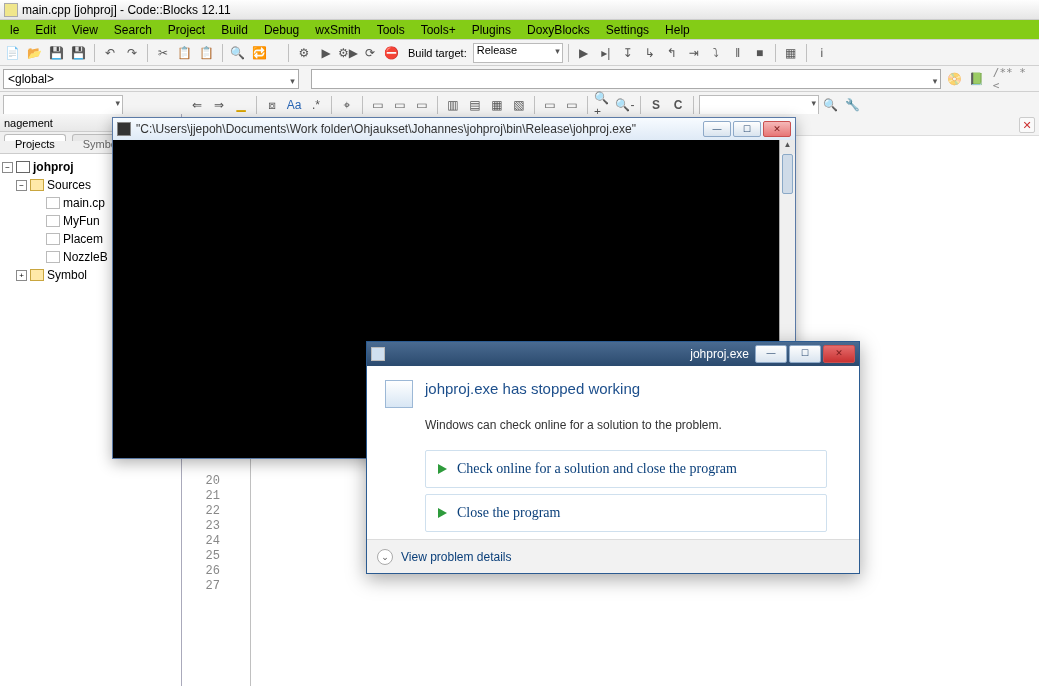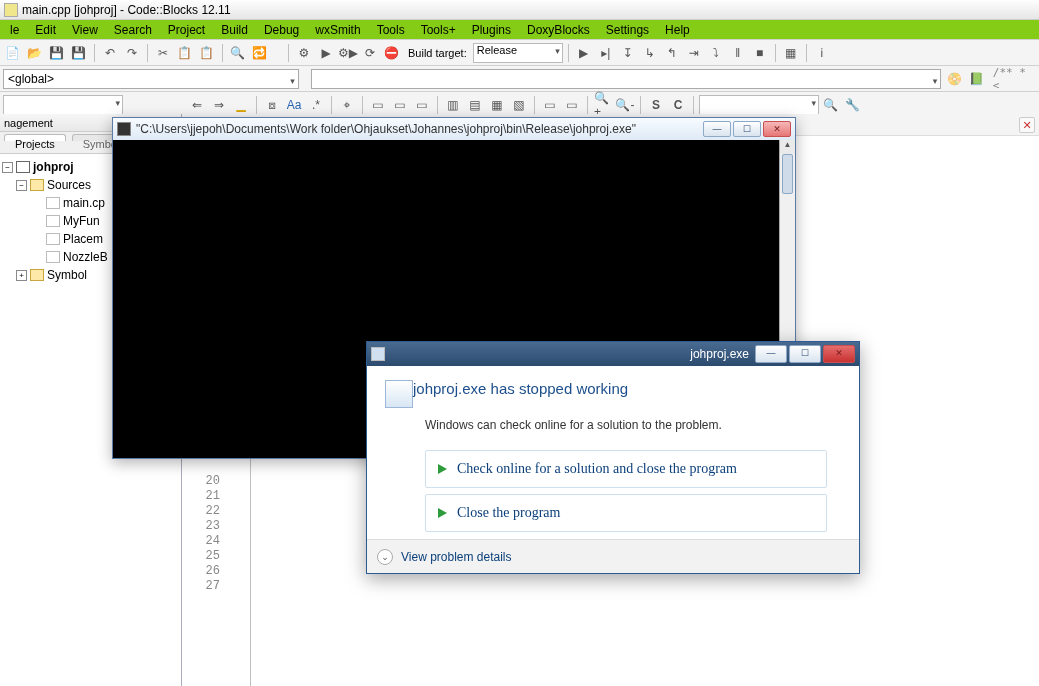--- a/index.html
+++ b/index.html
@@ -61,21 +61,21 @@
 .console-scroll .arr.up{top:0;} .console-scroll .arr.dn{bottom:0;}
 
 
 .error-dlg { position:absolute; left:366px; top:341px; width:494px; height:233px; border:1px solid #2b5b91; background:#fff; box-shadow:0 5px 18px rgba(0,0,0,0.35);}
 .error-dlg .dlg-cap { height:24px; background:linear-gradient(#4a6b91,#2b4a6e); display:flex; align-items:center; padding:0 4px;}
 .error-dlg .dlg-cap .dico { width:14px; height:14px; background:#d0e0f0; border:1px solid #bbb; margin-right:5px;}
 .error-dlg .dlg-cap .dtxt { flex:1; color:#fff; font-size:12px;text-align:right;}
 .error-dlg .dlg-cap .win-btn { width:32px; height:18px;}
 .error-dlg .dlg-cap .win-btn.red { background:linear-gradient(#e56c6c,#c83232);}
 .error-body { padding:14px 18px 0 18px;}
-.error-head { display:flex; align-items:flex-start; }
+.error-head { display:flex; align-items:flex-start; gap:12px;}
 .error-head .app-ico { width:28px; height:28px; border:1px solid #9cb8d6; background:linear-gradient(#fff,#d8e6f4);}
 .error-head h1 { color:#1d4f8c; font-size:15px; font-weight:normal; font-family:"Segoe UI", sans-serif;}
 .error-sub { margin-left:40px; margin-top:10px; font-size:12px; color:#333;}
 .choice-list { margin:18px 14px 0 40px;}
 .choice { border:1px solid #cfe0ee; border-radius:2px; padding:10px 12px; margin-bottom:6px; display:flex; align-items:center; gap:10px; cursor:pointer;}
 .choice .arrow { width:0; height:0; border-top:5px solid transparent; border-bottom:5px solid transparent; border-left:9px solid #2e9b3c;}
 .choice .ctext { color:#0a3f7a; font-size:14px; font-family:"Segoe UI";}
 .dlg-footer { position:absolute; bottom:0; left:0; right:0; height:34px; border-top:1px solid #dcdcdc; background:#f2f2f2; display:flex; align-items:center; padding-left:10px; gap:8px;}
 .dlg-footer .expander { width:16px; height:16px; border:1px solid #aaa; border-radius:50%; display:flex; align-items:center; justify-content:center; font-size:9px; color:#555; background:#fff;}
 .dlg-footer .ftxt { font-size:12px; color:#0a3f7a;}

